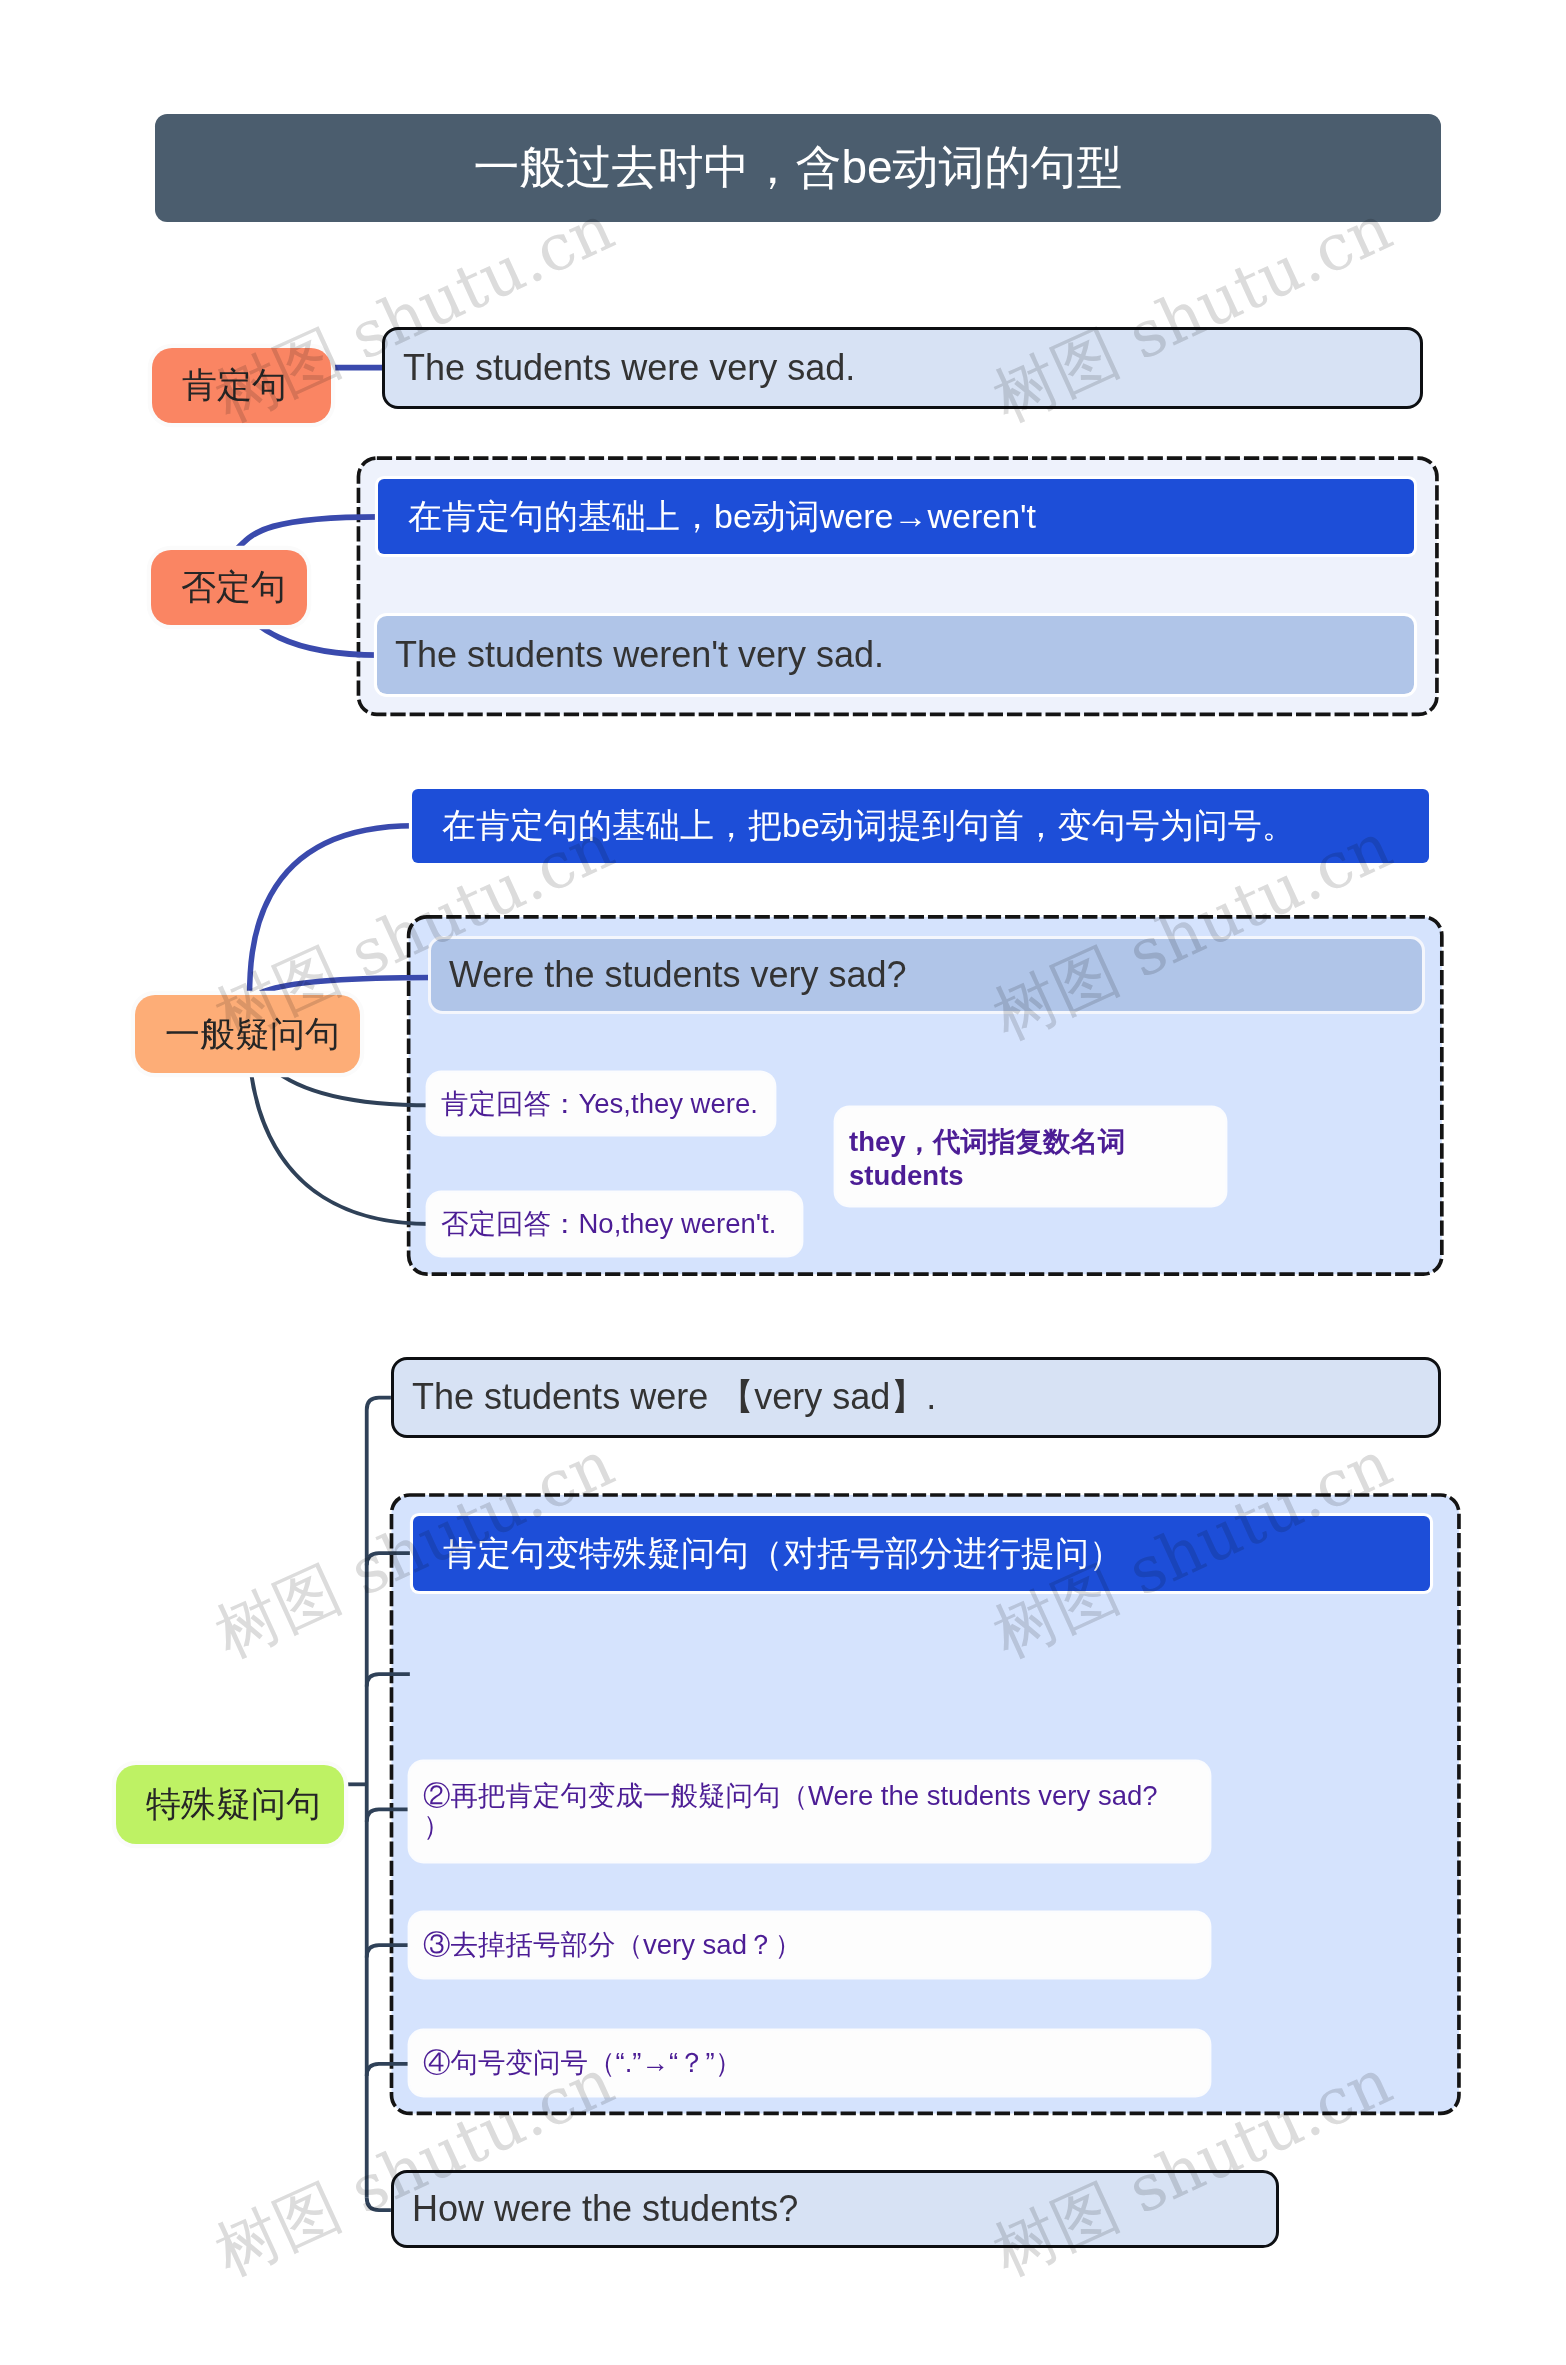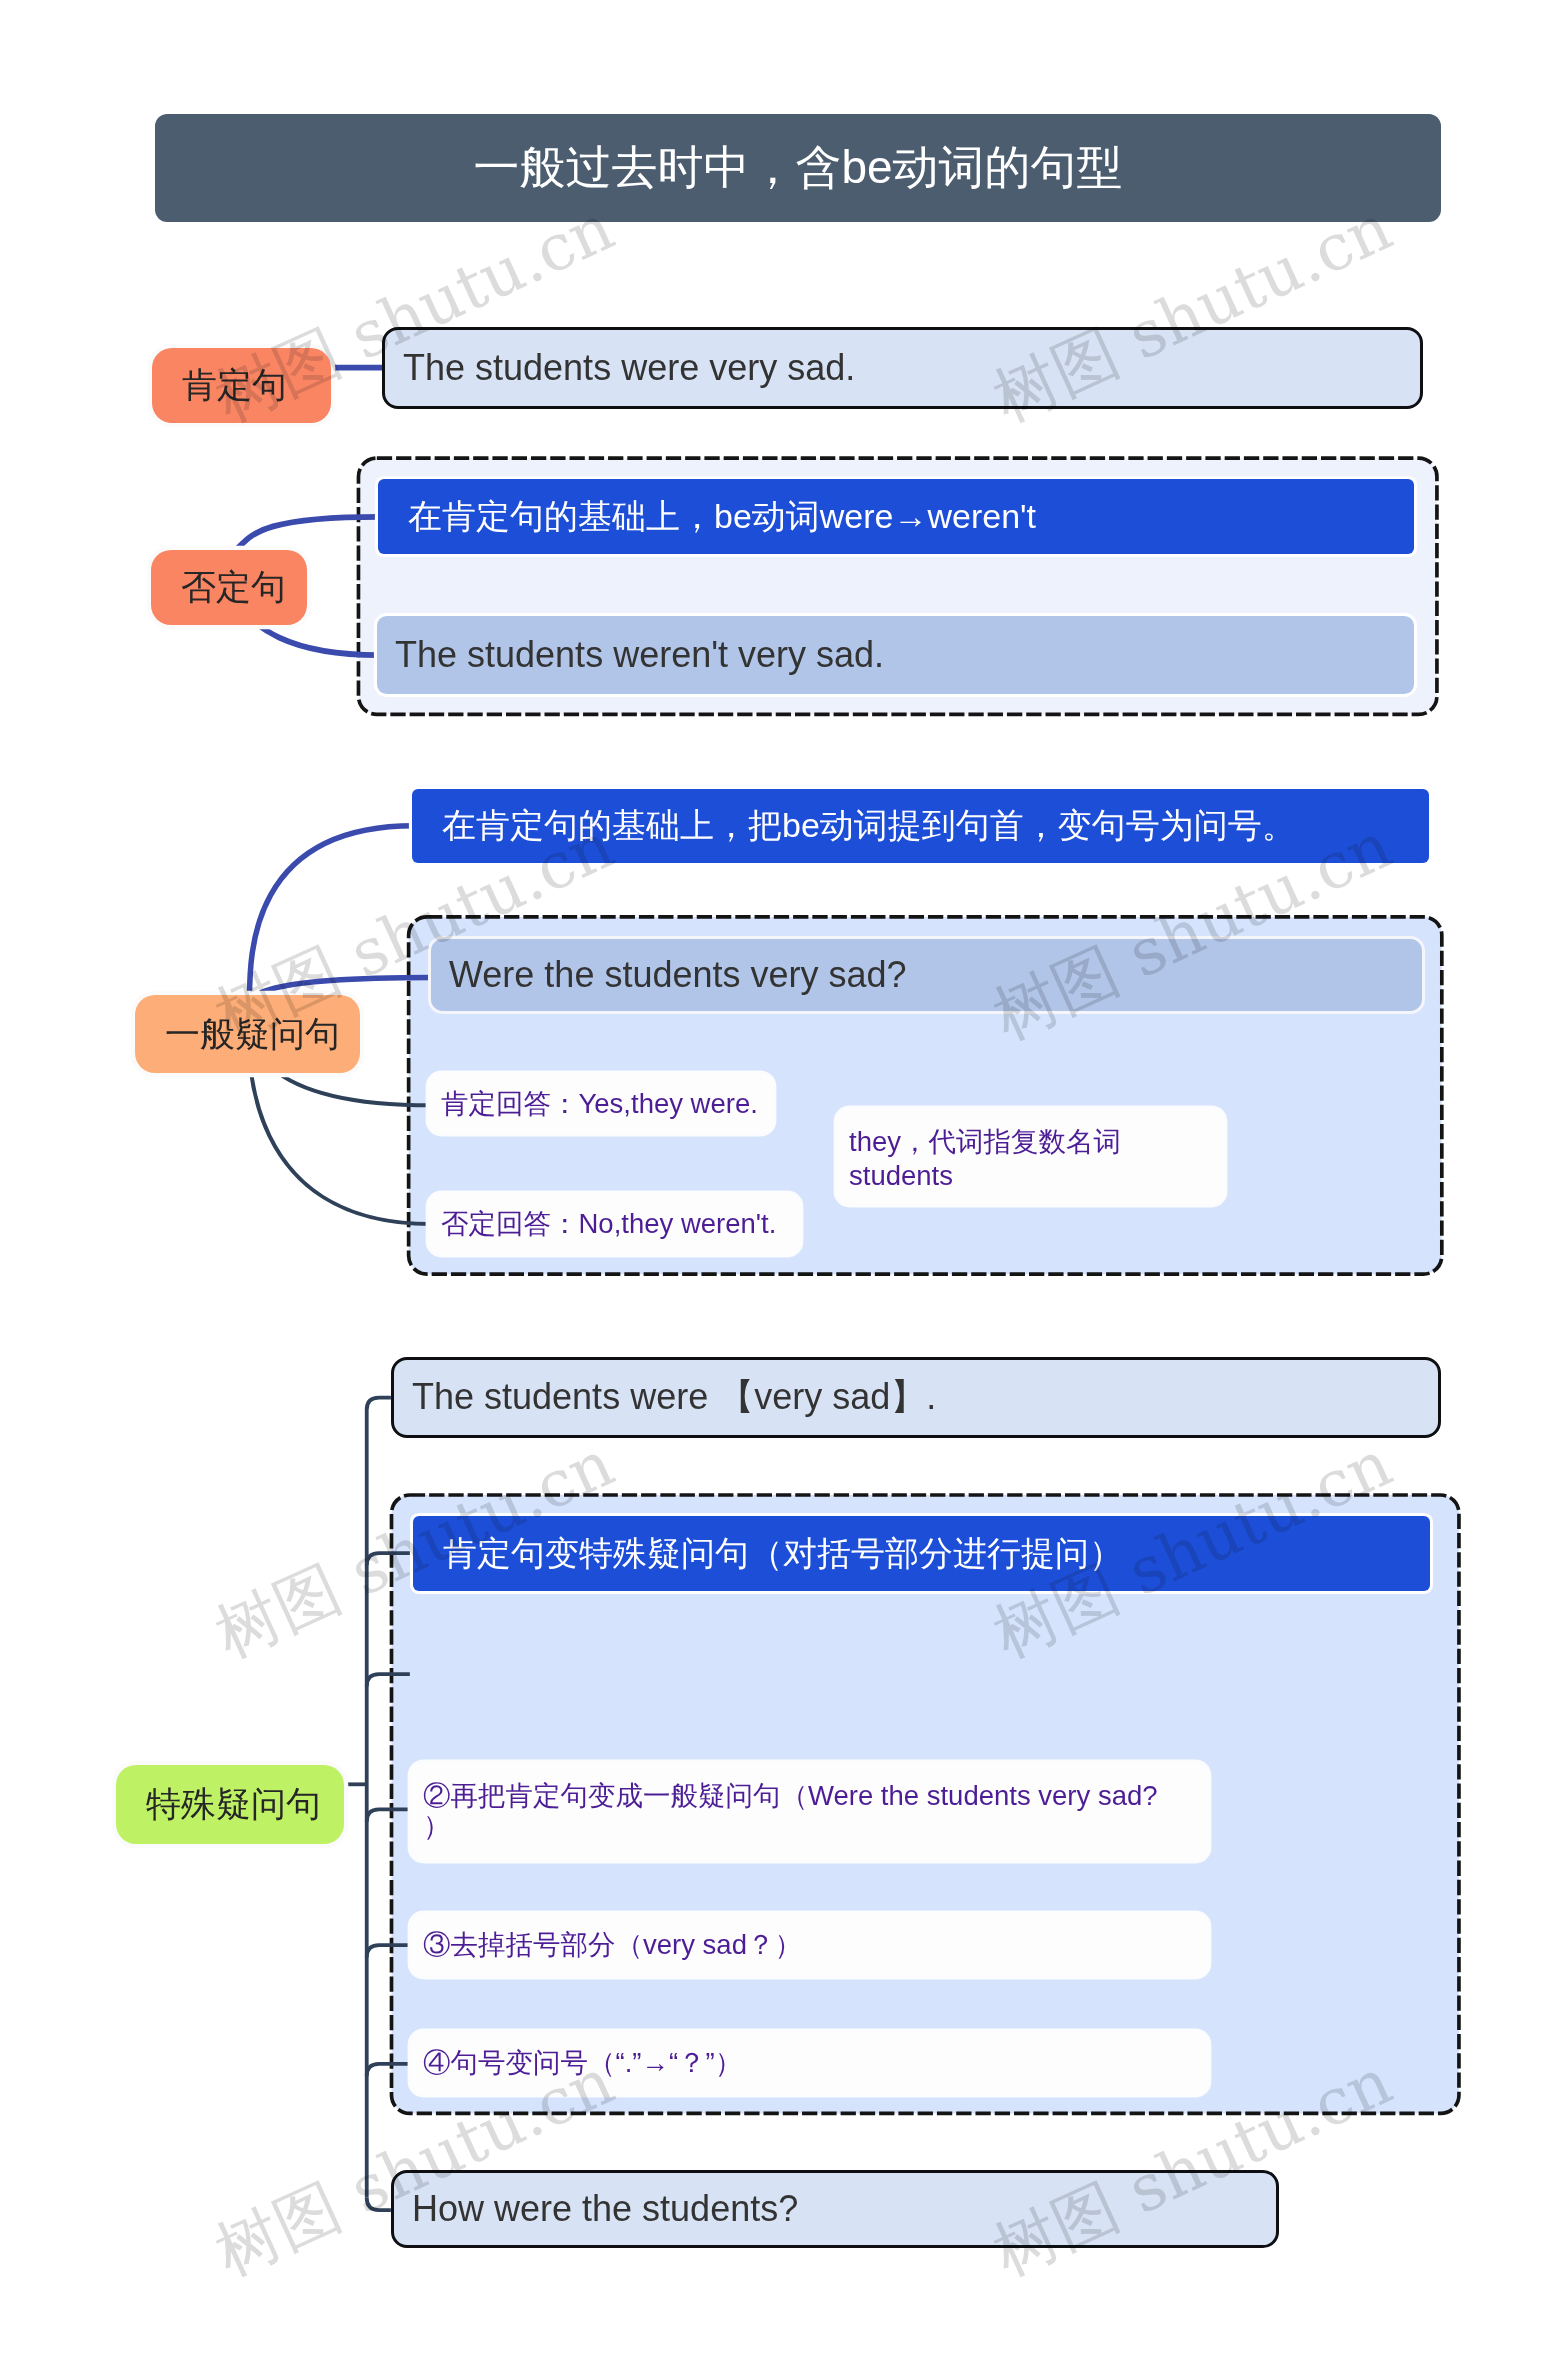--- a/index.html
+++ b/index.html
@@ -97,21 +97,21 @@
       </div>
 <div class="box b-dark" style="left:412px;top:789px;width:1017px;height:74px;">
         <span>在肯定句的基础上，把be动词提到句首，变句号为问号。</span>
       </div>
 <div class="box b-q" style="left:428px;top:936px;width:997px;height:78px;">
         <span>Were the students very sad?</span>
       </div>
 <div class="box b-white" style="left:428px;top:1073px;width:346px;height:61px;">
         <span>肯定回答：Yes,they were.</span>
       </div>
-<div class="box b-white" style="left:836px;top:1108px;width:389px;height:97px;align-items:flex-start;padding-top:17px;">
+<div class="box b-white" style="left:836px;top:1108px;width:389px;height:97px;align-items:flex-start;padding-top:17px;font-weight:bold;">
         <span>they，代词指复数名词students</span>
       </div>
 <div class="box b-white" style="left:428px;top:1193px;width:373px;height:62px;">
         <span>否定回答：No,they weren't.</span>
       </div>
 <div class="box lbl" style="left:116px;top:1745px;width:228px;height:79px;background:#bef264;">
         <span>特殊疑问句</span>
       </div>
 <div class="box b-pale" style="left:391px;top:1357px;width:1050px;height:81px;">
         <span>The students were 【very sad】.</span>

